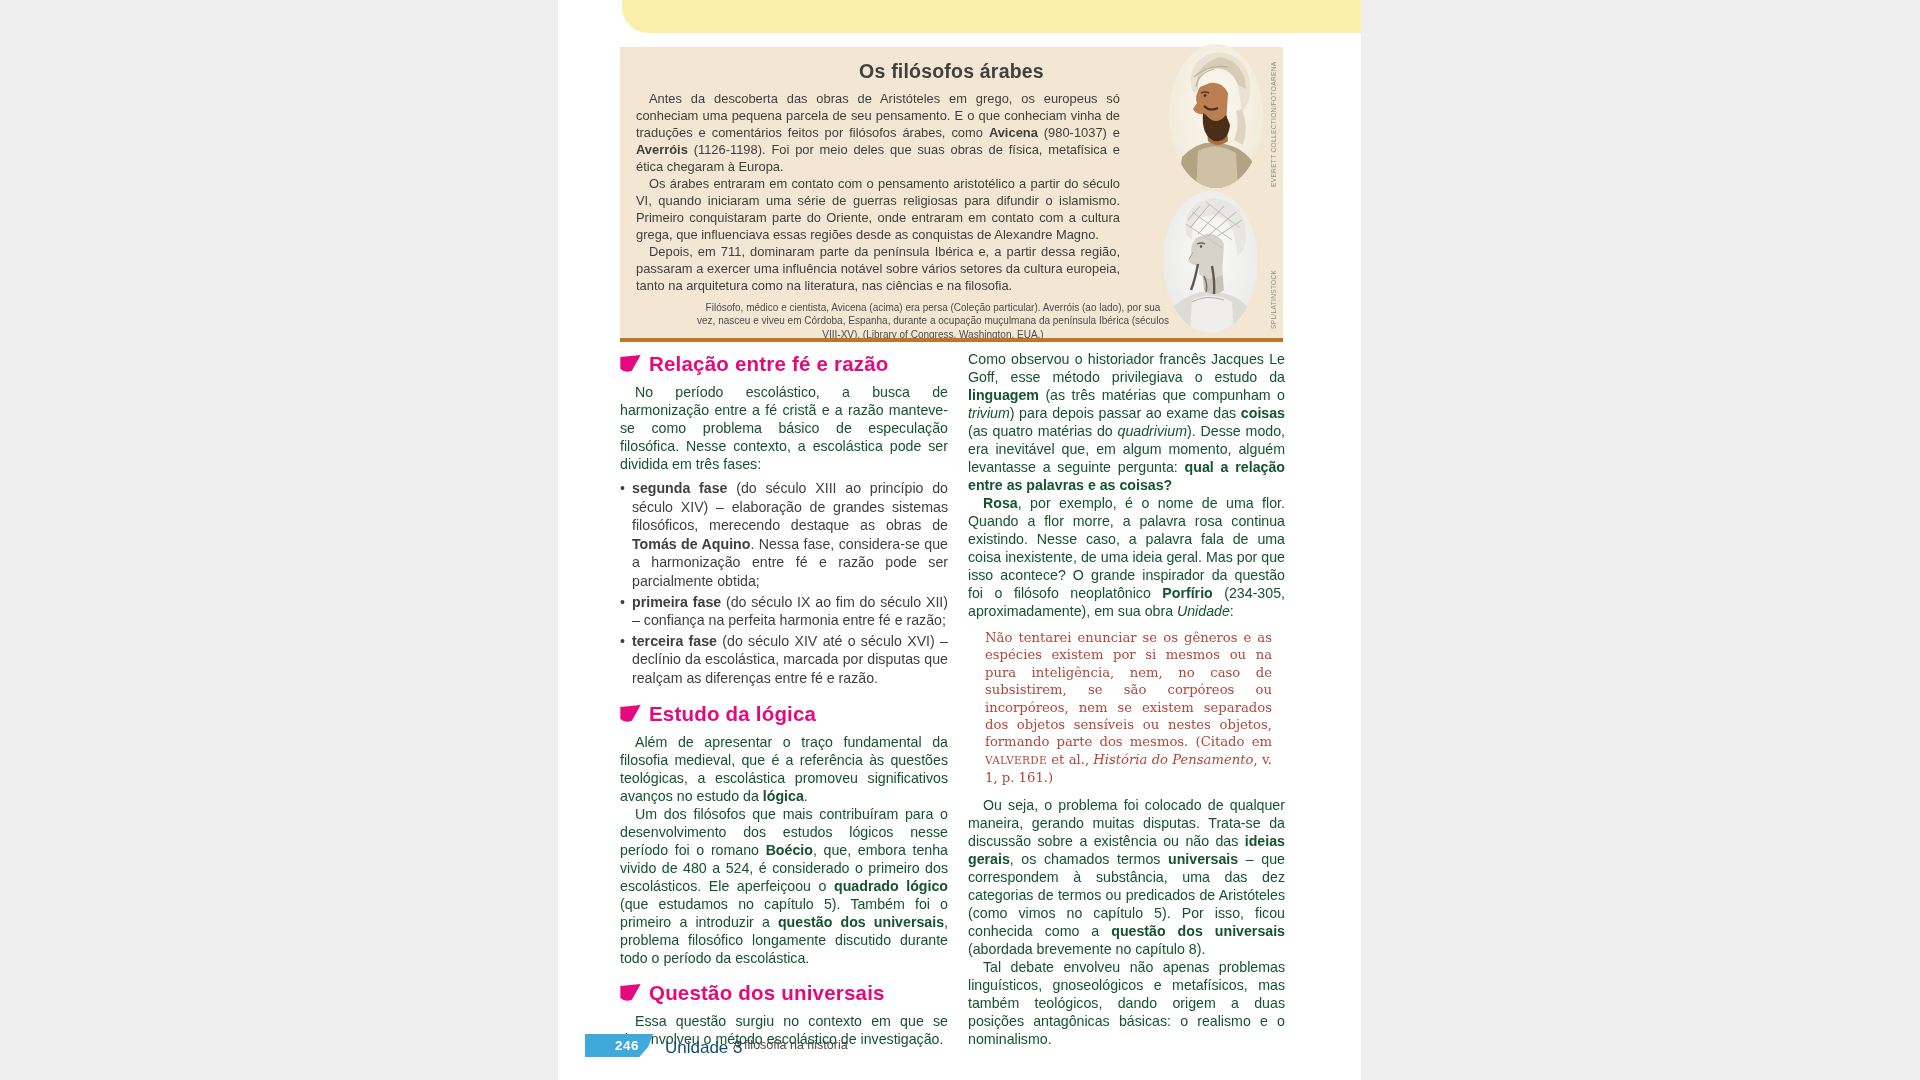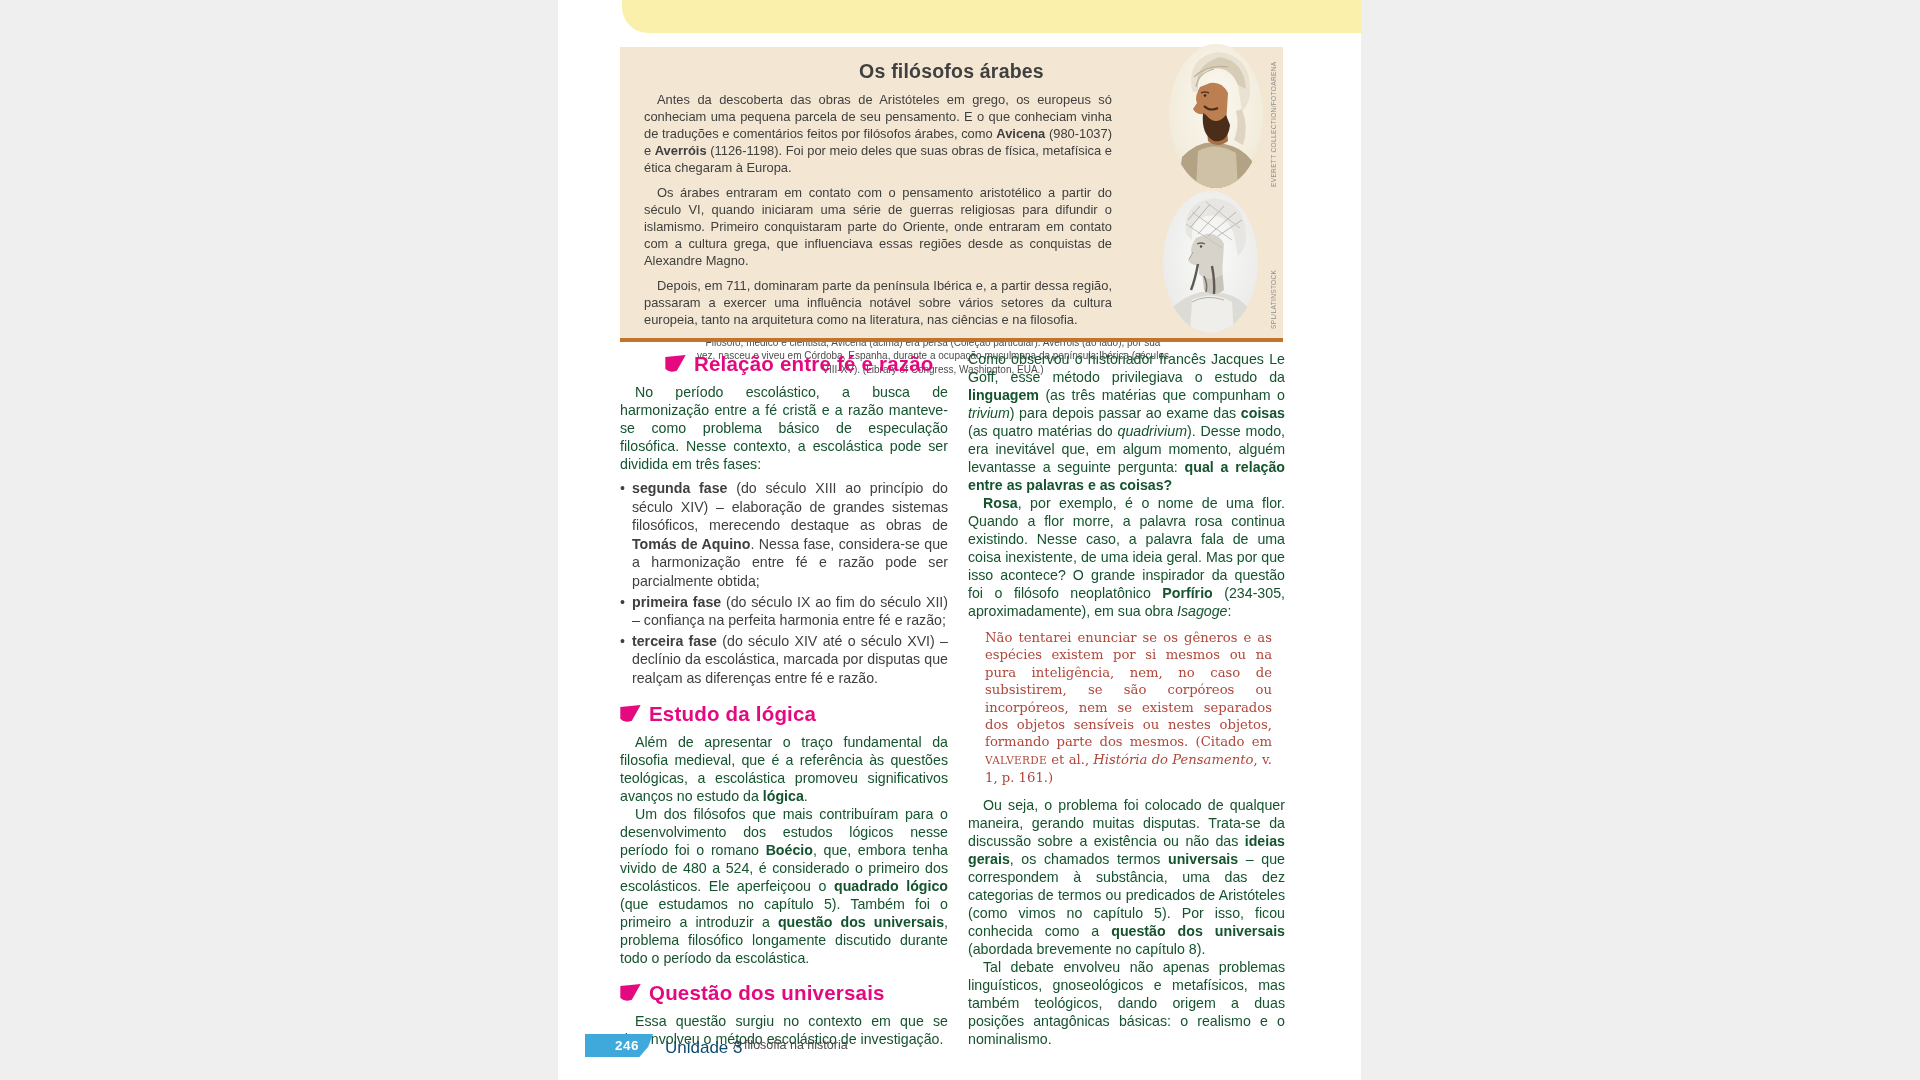--- a/index.html
+++ b/index.html
@@ -28,21 +28,21 @@
   .info-box-rule{
     position:absolute;left:0;right:0;bottom:-4px;height:4px;background:#c1752b;
   }
   .box-title{
     width:631px;text-align:center;
     color:#404040;font-size:19.5px;font-weight:bold;
     margin:3px 0 7px 0;letter-spacing:.2px;
   }
   .box-text{width:484px;}
   .box-text p{
-    margin:8px;font-size:12.9px;line-height:17px;color:#3f3f3e;
+    margin:0;font-size:12.9px;line-height:17px;color:#3f3f3e;
     text-align:justify;text-indent:13px;hyphens:auto;-webkit-hyphens:auto;
   }
   .box-caption{
     width:474px;margin:7px 2px 0 60px;
     font-size:10px;line-height:13.4px;color:#4c4c4c;text-align:center;
   }
   .portrait{position:absolute;}
   .portrait-1{left:548px;top:-4px;width:96px;height:146px;}
   .portrait-2{left:542px;top:143px;width:97px;height:144px;}
   .credit{
@@ -58,21 +58,21 @@
   .column-right{left:410px;width:317px;}
   .column p{
     margin:0;font-size:14.2px;line-height:18px;color:#14532d;
     text-align:justify;hyphens:auto;-webkit-hyphens:auto;
   }
   .column p.indent{text-indent:15px;}
   .section-heading{
     display:flex;align-items:center;gap:8px;
     margin:14px 0 8px 0;
   }
-  .section-heading:first-child{margin-top:2px;margin-left:45px;}
+  .section-heading:first-child{margin-top:2px;}
   .section-heading .pennant{flex:0 0 auto;display:block;}
   .section-heading .heading-text{
     color:#e5097f;font-size:20.5px;font-weight:bold;letter-spacing:.2px;
     line-height:23px;
   }
   ul.bullets{
     list-style:none;margin:6px 0 2px 0;padding:0 0 0 12px;
   }
   ul.bullets li{
     position:relative;margin:0 0 2px 0;
@@ -216,21 +216,21 @@
       <div class="section-heading">
         <svg class="pennant" width="21" height="17" viewBox="0 0 30 25">
           <path d="M0 3 L30 0 L17 23 Q5 27 0 20 Z" fill="#e5097f"></path>
         </svg>
         <span class="heading-text">Questão dos universais</span>
       </div>
       <p class="indent">Essa questão surgiu no contexto em que se desenvolveu o método escolástico de investigação.</p>
     </div>
   <div class="column column-right" id="col-right">
       <p>Como observou o historiador francês Jacques Le Goff, esse método privilegiava o estudo da <b>linguagem</b> (as três matérias que compunham o <i>trivium</i>) para depois passar ao exame das <b>coisas</b> (as quatro matérias do <i>quadrivium</i>). Desse modo, era inevitável que, em algum momento, alguém levantasse a seguinte pergunta: <b>qual a relação entre as palavras e as coisas?</b></p>
-      <p class="indent"><b>Rosa</b>, por exemplo, é o nome de uma flor. Quando a flor morre, a palavra rosa continua existindo. Nesse caso, a palavra fala de uma coisa inexistente, de uma ideia geral. Mas por que isso acontece? O grande inspirador da questão foi o filósofo neoplatônico <b>Porfírio</b> (234-305, aproximadamente), em sua obra <i>Isagoge</i>:</p>
+      <p class="indent"><b>Rosa</b>, por exemplo, é o nome de uma flor. Quando a flor morre, a palavra rosa continua existindo. Nesse caso, a palavra fala de uma coisa inexistente, de uma ideia geral. Mas por que isso acontece? O grande inspirador da questão foi o filósofo neoplatônico <b>Porfírio</b> (234-305, aproximadamente), em sua obra <i>Unidade</i>:</p>
       <div class="quote">Não tentarei enunciar se os gêneros e as espécies existem por si mesmos ou na pura inteligência, nem, no caso de subsistirem, se são corpóreos ou incorpóreos, nem se existem separados dos objetos sensíveis ou nestes objetos, formando parte dos mesmos. (Citado em <span class="smallcaps">Valverde</span> et al., <i>História do Pensamento</i>, v. 1, p. 161.)</div>
       <p class="indent">Ou seja, o problema foi colocado de qualquer maneira, gerando muitas disputas. Trata-se da discussão sobre a existência ou não das <b>ideias gerais</b>, os chamados termos <b>universais</b> – que correspondem à substância, uma das dez categorias de termos ou predicados de Aristóteles (como vimos no capítulo 5). Por isso, ficou conhecida como a <b>questão dos universais</b> (abordada brevemente no capítulo 8).</p>
       <p class="indent">Tal debate envolveu não apenas problemas linguísticos, gnoseológicos e metafísicos, mas também teológicos, dando origem a duas posições antagônicas básicas: o realismo e o nominalismo.</p>
     </div>
 
   <div class="footer">
     <div class="page-badge">
       <span>246</span>
     </div>
     <span class="unit-label">Unidade 3</span>

